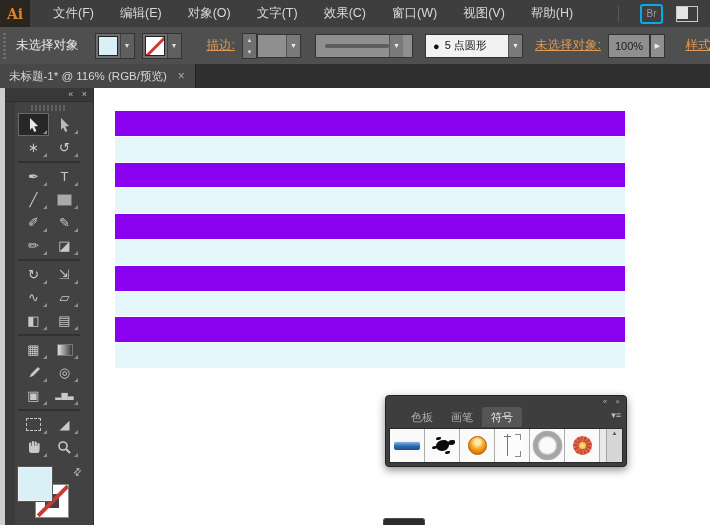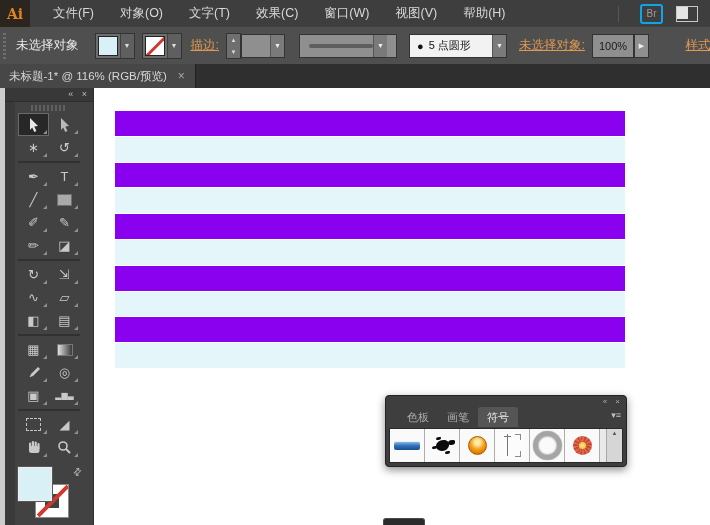--- a/index.html
+++ b/index.html
@@ -21,21 +21,21 @@
 
   
   .controlbar{position:absolute;left:0;top:27px;width:710px;height:37px;background:#4F4F4F;border-bottom:1px solid #2F2F2F;display:flex;align-items:center;overflow:hidden;}
   .grip-v{width:3px;height:26px;margin:0 4px 0 3px;background:repeating-linear-gradient(180deg,#6E6E6E 0 2px,transparent 2px 4px);}
   .status{color:#ECECEC;font-size:12.5px;margin:0 16px 0 6px;white-space:nowrap;}
   .dd{display:flex;align-items:center;height:24px;border:1px solid #333;background:#6F6F6F;margin-right:7px;}
   .dd .sw{width:18px;height:18px;margin:2px;border:1px solid #242424;position:relative;background:#D9F1F6;}
   .dd .sw.none{background:#FFFFFF;overflow:hidden;}
   .dd .sw.none::after{content:"";position:absolute;left:-4px;top:8px;width:28px;height:3px;background:#D2392E;transform:rotate(-45deg);}
   .dd .ar{width:13px;align-self:stretch;border-left:1px solid #414141;color:#DCDCDC;font-size:7px;display:flex;align-items:center;justify-content:center;background:#5F5F5F;}
-  .lbl-link{color:#E09A52;text-decoration:underline;font-size:12.5px;margin:0 7px 0 2px;white-space:nowrap;}
+  .lbl-link{color:#E09A52;text-decoration:underline;font-size:12.5px;margin:0 7px 0 18px;white-space:nowrap;}
   .spin{width:13px;height:24px;border:1px solid #333;background:#6F6F6F;display:flex;flex-direction:column;}
   .spin span{flex:1;display:flex;align-items:center;justify-content:center;font-size:6px;color:#DDD;}
   .gfield{height:22px;border:1px solid #333;background:#8F8F8F;display:flex;align-items:center;}
   .wfield{width:42px;}
   .profile{width:96px;margin-left:14px;justify-content:center;}
   .profile i{display:block;width:64px;height:4px;background:#5E5E5E;border-radius:2px;}
   .gfield .ar2{width:13px;align-self:stretch;border-left:1px solid #555;display:flex;align-items:center;justify-content:center;font-size:7px;color:#EEE;background:#7A7A7A;}
   .brush{width:96px;background:#F2F2F2;margin-left:12px;color:#111;}
   .brush .bdot{font-size:11px;margin:0 5px 0 7px;}
   .brush .bname{font-size:11px;white-space:nowrap;}
@@ -72,21 +72,21 @@
   .swap{position:absolute;right:0;top:0;color:#B5B5B5;font-size:10px;transform:rotate(-45deg);}
 
   
   .stripes{position:absolute;left:115px;top:23px;width:510px;}
   .stripe{height:24.8px;margin-bottom:1px;}
 
   
   .sym-panel{position:absolute;left:385px;top:307px;width:240px;height:70px;background:#3E3E3E;border:1px solid #232323;border-radius:4px;box-shadow:0 3px 8px rgba(0,0,0,.45);overflow:hidden;}
   .sp-head{height:11px;text-align:right;padding-right:6px;color:#ABABAB;font-size:8px;line-height:11px;}
   .sp-head .pc{margin-right:7px;letter-spacing:-1px;}
-  .sp-tabs{height:20px;display:flex;align-items:flex-end;padding-left:4px;position:relative;margin-left:8px;}
+  .sp-tabs{height:20px;display:flex;align-items:flex-end;padding-left:16px;position:relative;}
   .sp-tab{padding:3px 9px 2px;font-size:11px;color:#ACACAC;white-space:nowrap;}
   .sp-tab.active{background:#555555;color:#EDEDED;border-radius:3px 3px 0 0;}
   .sp-menu{position:absolute;right:5px;top:3px;color:#C2C2C2;font-size:9px;}
   .sp-content{position:absolute;left:3px;right:3px;top:32px;bottom:3px;background:#E9E9E9;border:1px solid #2A2A2A;display:flex;}
   .thumb{width:34px;background:#FAFAFA;border-right:1px solid #ADADAD;display:flex;align-items:center;justify-content:center;position:relative;}
   .sp-scroll{margin-left:auto;width:15px;background:#D6D6D6;border-left:1px solid #A5A5A5;position:relative;}
   .sp-scroll .up{position:absolute;top:1px;left:0;width:100%;text-align:center;font-size:6px;color:#555;}
   .sym-bar{width:26px;height:9px;border-radius:2px;background:linear-gradient(180deg,#9CC8EE,#2E6CB5 55%,#1B4E8F);box-shadow:inset 0 1px 0 #E8F2FB;}
   .sym-splat{width:13px;height:11px;background:#0A0A0A;border-radius:60% 40% 55% 45%;box-shadow:9px -3px 0 -3px #0A0A0A,-8px 2px 0 -4px #0A0A0A,5px 7px 0 -4px #0A0A0A,-4px -7px 0 -4px #0A0A0A;}
   .sym-orb{width:17px;height:17px;border-radius:50%;background:radial-gradient(circle at 50% 32%,#FFE9A8 0 18%,#F6A623 45%,#E07800 75%,#B35E00);border:1px solid #A85A00;}
@@ -104,20 +104,21 @@
 </style>
 </head>
 <body>
 
 <div class="app">
 
   <div class="menubar">
     <div class="ai-logo">Ai</div>
     <div class="menus" id="menus">
         <div class="menu-item">文件(F)</div>
+        <div class="menu-item">编辑(E)</div>
         <div class="menu-item">对象(O)</div>
         <div class="menu-item">文字(T)</div>
         <div class="menu-item">效果(C)</div>
         <div class="menu-item">窗口(W)</div>
         <div class="menu-item">视图(V)</div>
         <div class="menu-item">帮助(H)</div>
       </div>
     <div class="menu-right">
       <div class="menu-div"></div>
       <div class="br-btn">Br</div>

